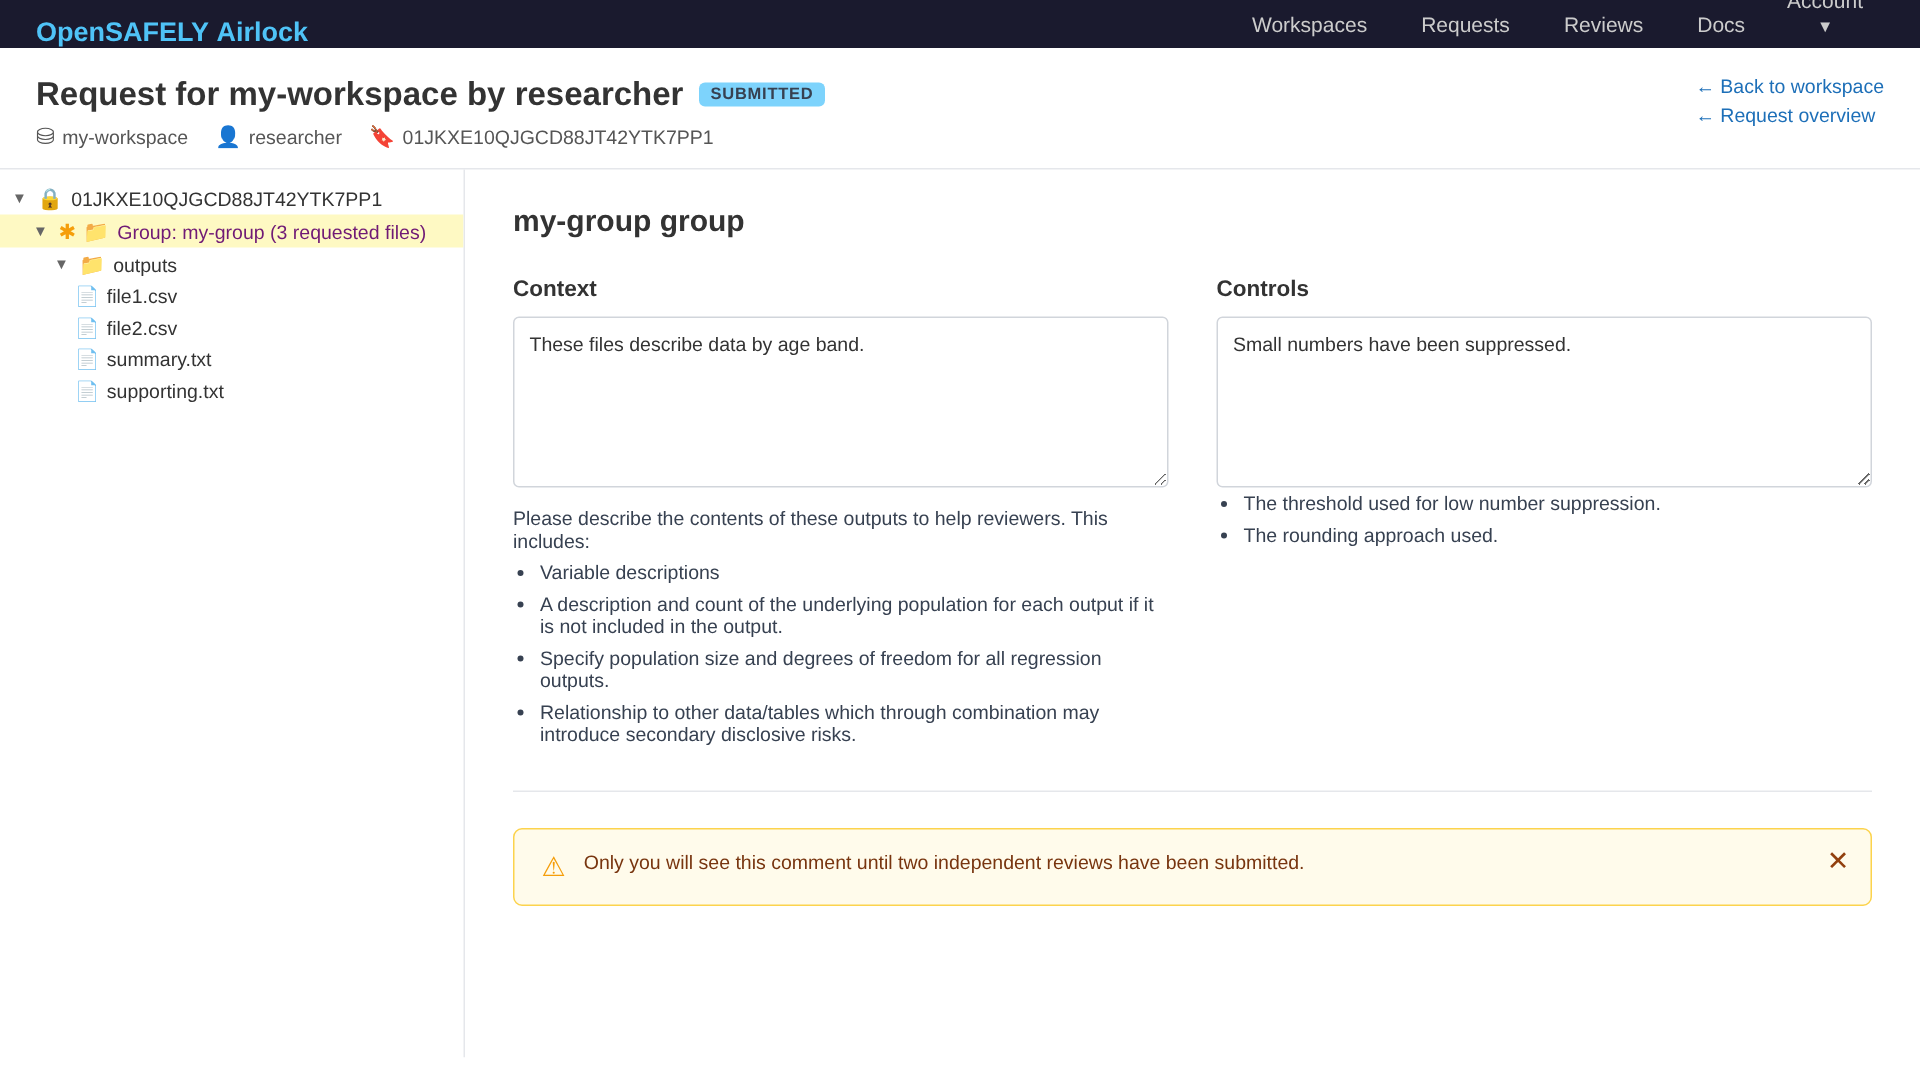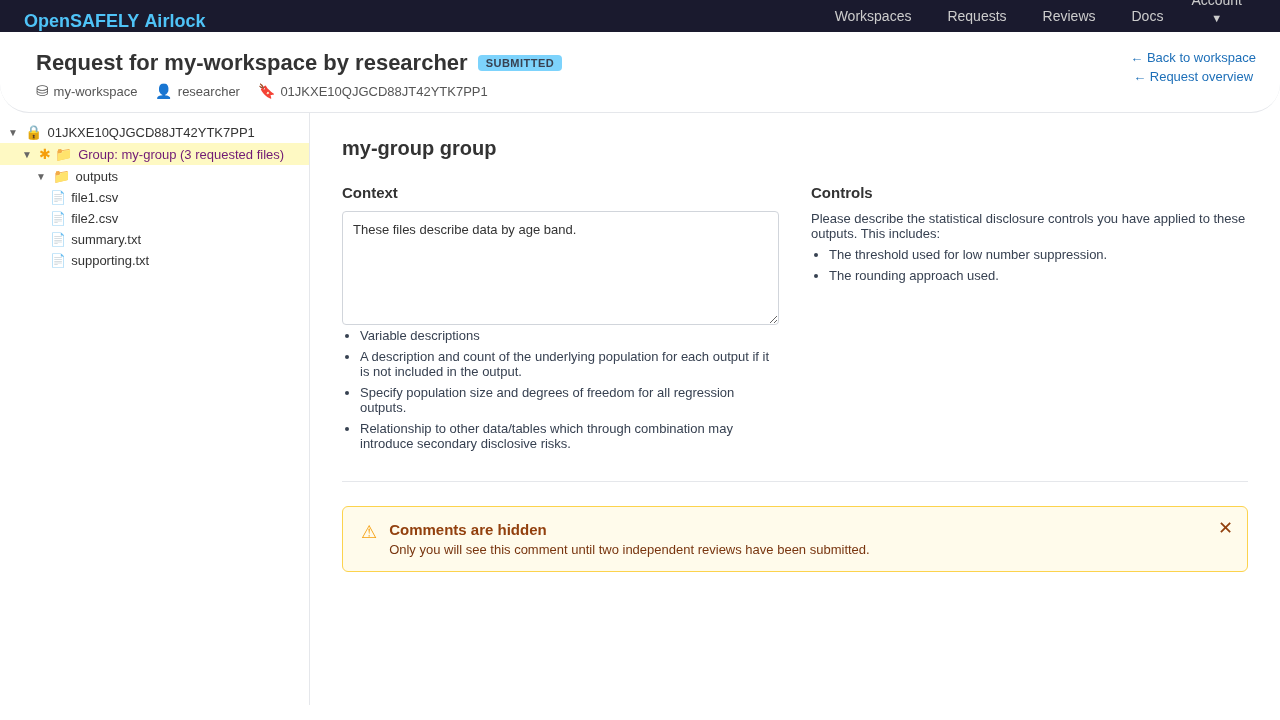--- a/index.html
+++ b/index.html
@@ -14,30 +14,30 @@
     .nav-links { display: flex; gap: 8px; }
     .nav-link {
       color: #ccc; text-decoration: none; padding: 8px 14px; border-radius: 4px; font-size: 14px;
       cursor: pointer;
     }
     .nav-account { display: flex; align-items: center; gap: 4px; color: #ccc; cursor: pointer; font-size: 14px; padding: 8px 14px; flex-direction: column; }
 
     
     .page-header {
       display: flex; align-items: flex-start; justify-content: space-between;
-      padding: 18px 24px 12px 36px; border-bottom: 1px solid #e5e7eb; border-radius: 29px;
+      padding: 18px 24px 12px 24px; border-bottom: 1px solid #e5e7eb;
     }
     .page-header-left h1 { font-size: 22px; font-weight: 700; display: flex; align-items: center; gap: 10px; }
     .badge-submitted {
       background: #7dd3fc; color: #374151; font-size: 11px; font-weight: 600;
       padding: 2px 8px; border-radius: 4px; letter-spacing: 0.5px;
     }
     .page-meta { display: flex; gap: 18px; margin-top: 6px; font-size: 13px; color: #555; }
     .page-meta-item { display: flex; align-items: center; gap: 5px; }
-    .page-header-right { display: flex; flex-direction: column; gap: 4px; text-align: center; }
+    .page-header-right { display: flex; flex-direction: column; gap: 4px; text-align: left; }
     .header-link { color: #1d6fb8; text-decoration: none; font-size: 13px; cursor: pointer; }
 
     
     .main-layout { display: flex; height: calc(100vh - 48px - 80px); }
 
     
     .sidebar {
       width: 310px; min-width: 310px; border-right: 1px solid #e5e7eb;
       overflow-y: auto; padding: 8px 0;
     }
@@ -173,42 +173,42 @@
   </div>
 
   <div class="content">
     <h2 class="group-title">my-group group</h2>
 
     <div class="two-col">
 
       <div class="col-section">
         <h3>Context</h3>
         <textarea style="">These files describe data by age band.</textarea>
+        <p class="help-text">Please describe the contents of these outputs to help reviewers. This includes:</p>
         <ul>
           <li>Variable descriptions</li>
           <li>A description and count of the underlying population for each output if it is not included in the output.</li>
           <li>Specify population size and degrees of freedom for all regression outputs.</li>
           <li>Relationship to other data/tables which through combination may introduce secondary disclosive risks.</li>
         </ul>
       </div>
 
       <div class="col-section">
         <h3>Controls</h3>
-        <p class="help-text">Please describe the statistical disclosure controls you have applied to these outputs. This includes:</p>
+        <textarea style="">Small numbers have been suppressed.</textarea>
         <ul>
           <li>The threshold used for low number suppression.</li>
           <li>The rounding approach used.</li>
         </ul>
       </div>
     </div>
 
     <hr class="divider">
 
     <div class="comments-banner">
       <span class="warn-icon">⚠</span>
       <div class="banner-text">
-        <h4>Comments are hidden</h4>
         <p>Only you will see this comment until two independent reviews have been submitted.</p>
       </div>
       <button class="close-btn">✕</button>
     </div>
   </div>
 </div>
 
 </body></html>

